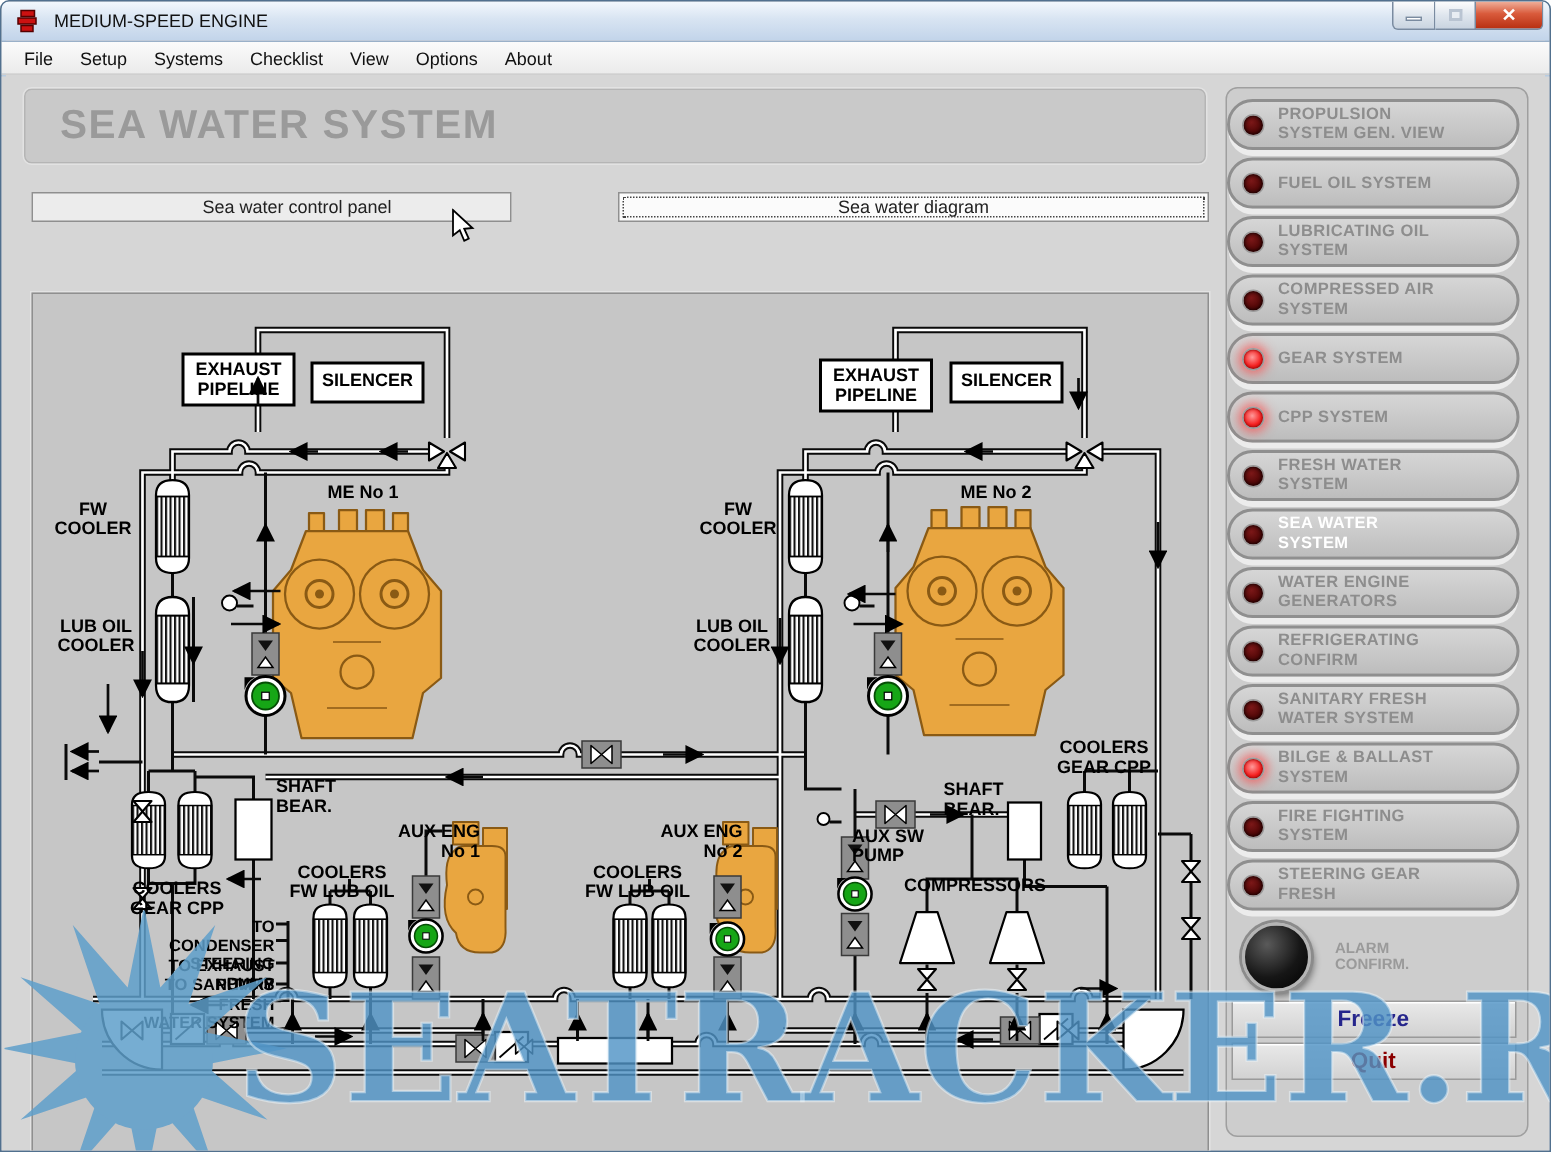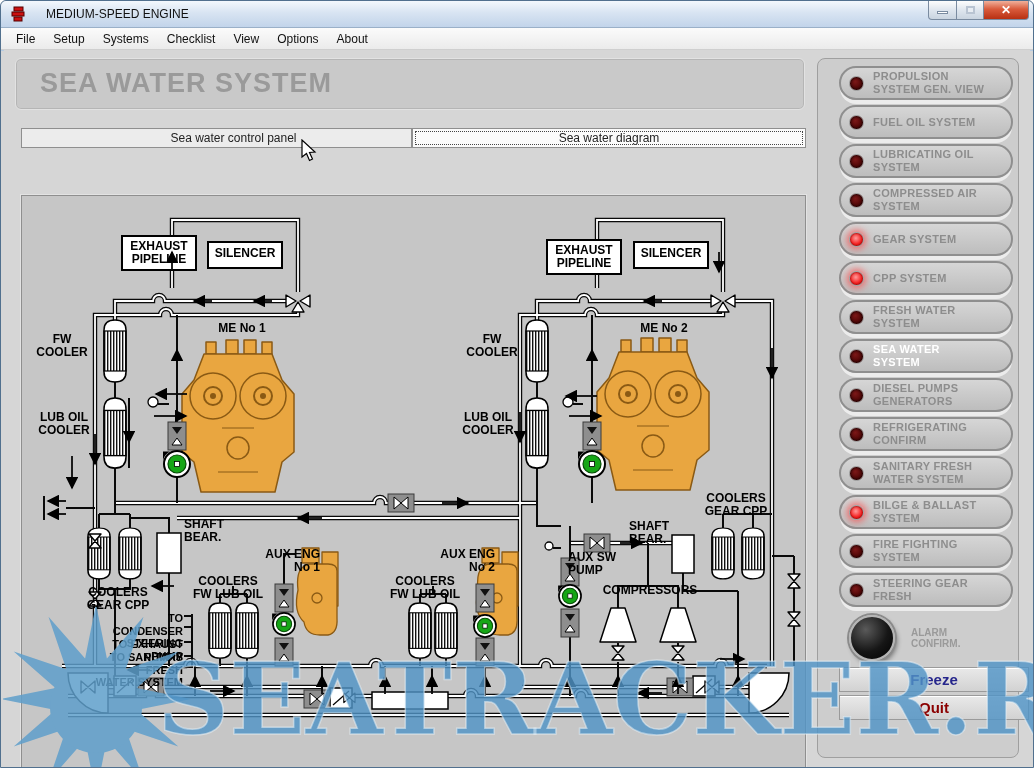--- a/index.html
+++ b/index.html
@@ -7,59 +7,59 @@
   .window{
     position:relative;width:1034px;height:768px;overflow:hidden;
     font-family:"Liberation Sans",sans-serif;
     background:#d6d6d6;border:1px solid #51708e;border-radius:6px 6px 0 0;
     box-shadow:inset 0 0 0 3px #b7cce2;
   }
   
   .titlebar{height:27px;display:flex;align-items:center;padding:0 4px 0 9px;
     background:linear-gradient(#f3f8fd,#d8e4f2 45%,#c2d4ea);
     border-bottom:1px solid #9ab0c8;border-radius:5px 5px 0 0;}
-  .title-text{font-size:12px;color:#111;margin-left:20px;flex:1;}
+  .title-text{font-size:12px;color:#111;margin-left:10px;flex:1;}
   .winbtns{display:flex;margin-top:-8px;}
   .winbtn{height:19px;border:1px solid #7a8ba0;border-top:none;display:flex;align-items:center;justify-content:center;
     background:linear-gradient(#fdfdfd,#dfe6ee 50%,#c9d4e0);}
   .winbtn.min{width:29px;border-radius:0 0 0 4px;}
   .winbtn.max{width:27px;border-left:none;}
   .winbtn.close{width:45px;border-left:none;border-radius:0 0 4px 0;
     background:linear-gradient(#f0b09b,#d95b3c 45%,#b83012);color:#fff;font-size:12px;font-weight:bold;}
   .minbar{width:11px;height:3px;background:#fff;border:1px solid #7a8ba0;margin-top:6px;}
   .maxbox{width:9px;height:8px;border:2px solid #b9c4d2;background:#e8edf3;}
   
   .menubar{height:22px;display:flex;align-items:center;padding-left:6px;font-size:12px;color:#111;
     background:linear-gradient(#fbfbfb,#ebebeb);border-bottom:1px solid #cfcfcf;}
   .menu-item{padding:3px 9px;cursor:default;}
   
   .client{position:absolute;top:50px;left:0;right:0;bottom:0;background:#d6d6d6;}
   .hdr-panel{position:absolute;left:14px;top:7px;width:790px;height:52px;background:#c9c9c9;
     border:1px solid #e2e2e2;border-radius:6px;box-shadow:inset 0 0 0 1px #b5b5b5;}
   .hdr-panel h1{margin:9px 0 0 24px;font-size:27px;font-weight:bold;color:#9a9a9a;letter-spacing:1px;}
   .tab{position:absolute;top:77px;height:20px;font-size:12px;text-align:center;line-height:18px;color:#222;
     background:#ececec;border:1px solid #8f8f8f;cursor:pointer;}
-  .tab1{left:20px;width:391px;padding-left:34px;}
+  .tab1{left:20px;width:320px;padding-left:34px;}
   .tab2{left:411px;width:394px;}
   .tab.active{background:#fbfbfb;outline:1px dotted #444;outline-offset:-4px;}
   .diagram{position:absolute;left:20px;top:100px;width:785px;height:602px;background:#c6c6c6;
     border:1px solid #8f8f8f;box-shadow:0 0 0 1px #e3e3e3;margin-top:44px;}
   .diagram svg{position:absolute;left:0;top:0;}
   .dlbl{position:absolute;font:bold 12px/1.1 "Liberation Sans",sans-serif;color:#000;white-space:pre-line;}
   .dlbl.sm{font-size:11px;line-height:1.15;}
   .dlbl.c{text-align:center;}
   .dlbl.r{text-align:right;}
   
   .po{stroke:#0a0a0a;stroke-width:4.4;fill:none;}
   .pi{stroke:#fff;stroke-width:1.8;fill:none;}
   .mp{stroke:#0a0a0a;stroke-width:2;fill:none;}
   .al{stroke:#0a0a0a;stroke-width:1.8;}
   
   .sidebar{position:absolute;left:816px;top:7px;width:202px;height:700px;background:#cdcdcd;
-    border:1px solid #9f9f9f;border-radius:8px;padding:7px 5px 5px 21px;}
+    border:1px solid #9f9f9f;border-radius:8px;padding:7px 5px 5px 0;}
   .sysbtn{height:34px;border-radius:17px;border:2px solid #8f8f8f;display:flex;align-items:center;
     padding:0 4px 0 8px;background:linear-gradient(#d6d6d6,#bdbdbd);cursor:pointer;margin-bottom:5px;
     box-shadow:0 5px 0 -1px #ececec;}
   .led{width:15px;height:15px;border-radius:50%;flex:0 0 15px;border:1px solid #9a9a9a;
     background:radial-gradient(circle at 40% 35%,#7c1818,#4a0404 70%);box-shadow:inset 0 0 3px #000;}
   .led.lit{background:radial-gradient(circle at 45% 40%,#ff9a9a,#f52222 55%,#b70000);
     box-shadow:0 0 7px 2px rgba(255,70,70,.75),inset 0 0 2px #600;}
   .syslbl{font-size:11px;font-weight:bold;color:#8d8d8d;margin-left:9px;white-space:pre-line;letter-spacing:.3px;line-height:1.15;}
   .syslbl.active{color:#fff;}
   .alarm-row{display:flex;align-items:center;margin:8px 0 6px 10px;}
@@ -504,21 +504,21 @@
           <span class="syslbl">FRESH WATER
 SYSTEM</span>
         </div>
       <div class="sysbtn">
           <span class="led"></span>
           <span class="syslbl active">SEA WATER
 SYSTEM</span>
         </div>
       <div class="sysbtn">
           <span class="led"></span>
-          <span class="syslbl">DIESEL PUMPS
+          <span class="syslbl">WATER ENGINE
 GENERATORS</span>
         </div>
       <div class="sysbtn">
           <span class="led"></span>
           <span class="syslbl">REFRIGERATING
 CONFIRM</span>
         </div>
       <div class="sysbtn">
           <span class="led"></span>
           <span class="syslbl">SANITARY FRESH

